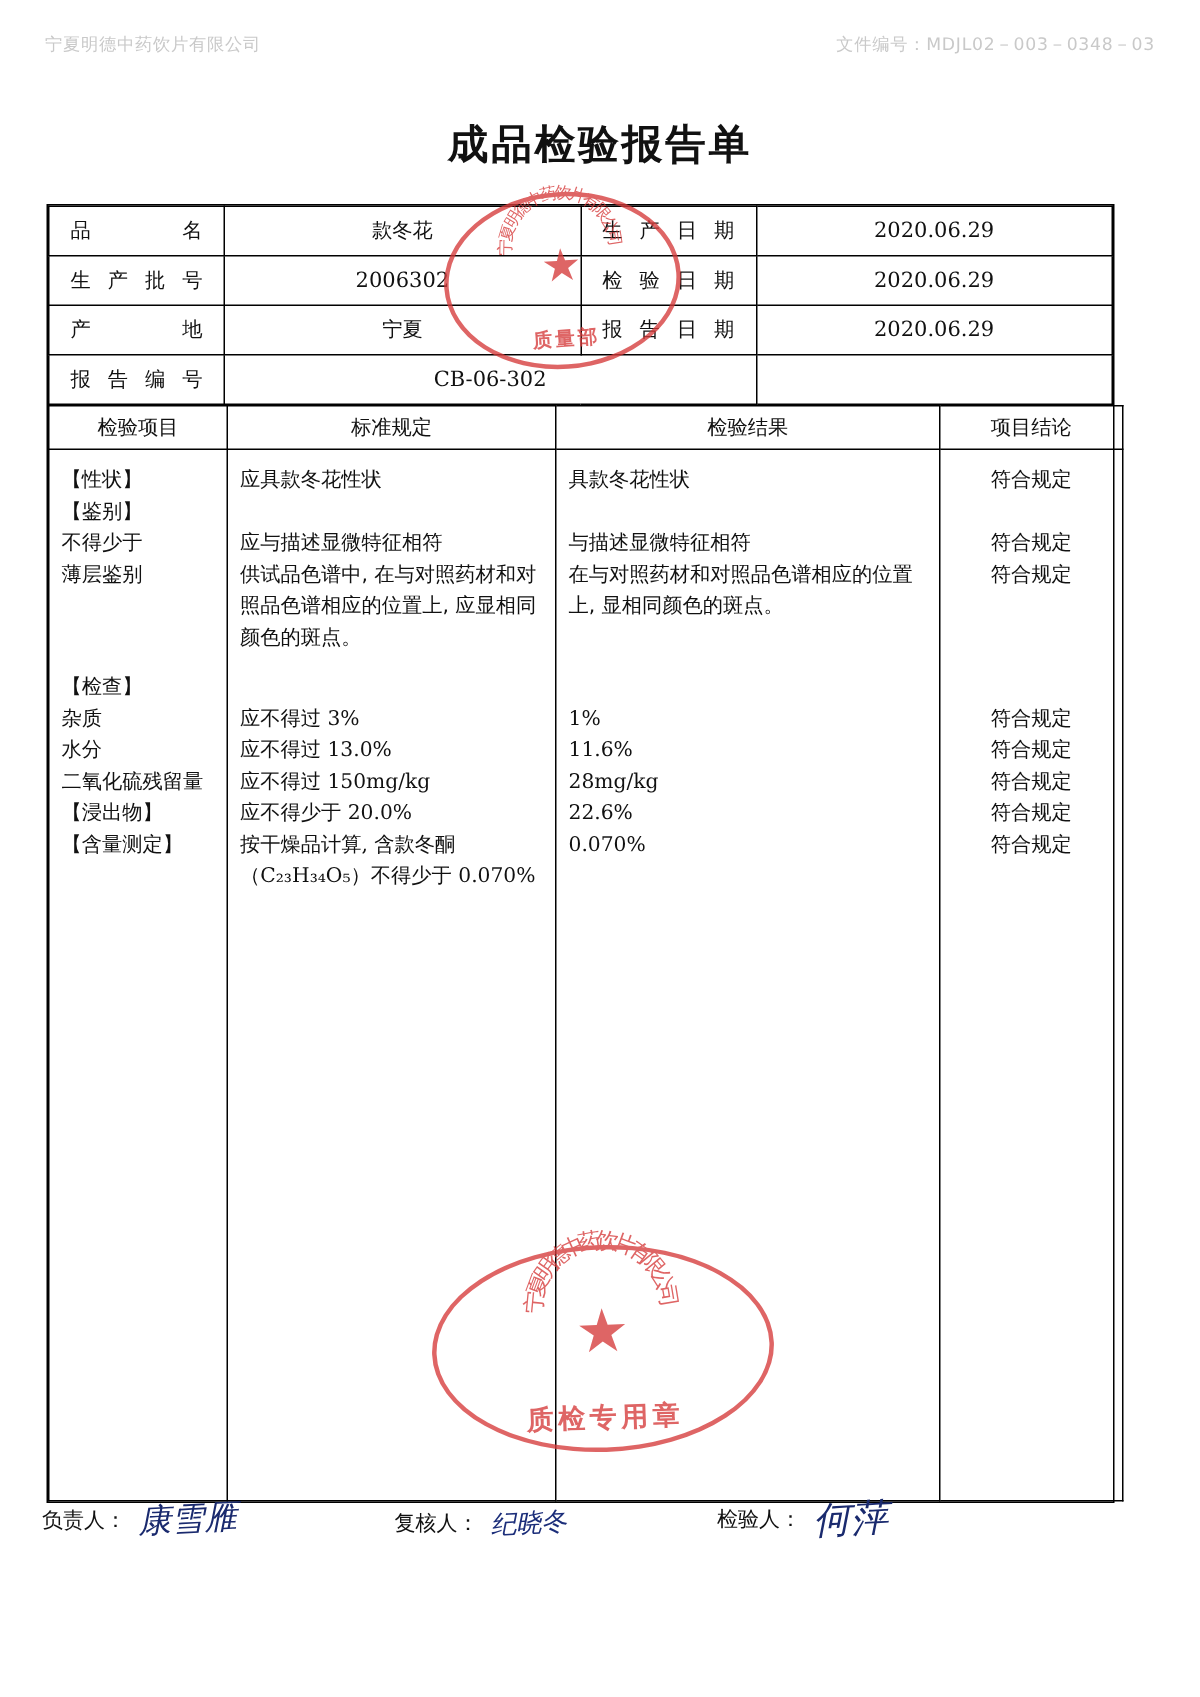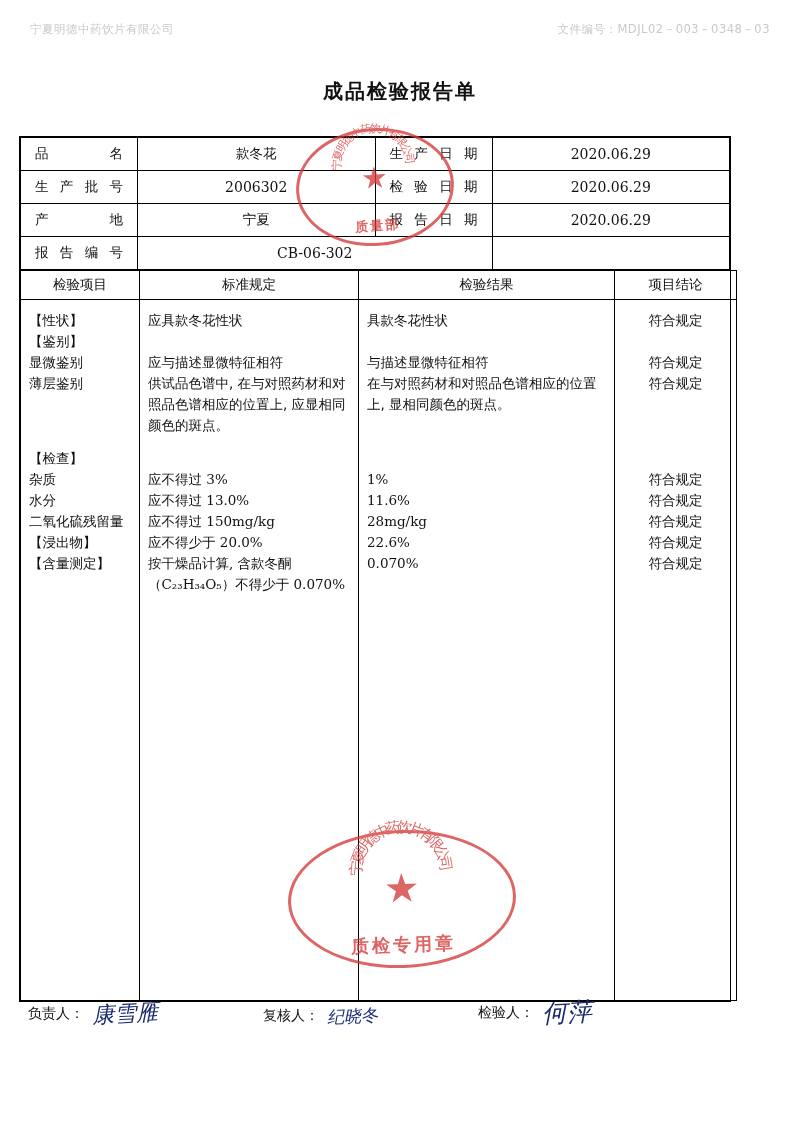--- a/index.html
+++ b/index.html
@@ -30,28 +30,28 @@
     white-space: nowrap;
   }
 
   .doc-title {
     position: absolute;
     top: 78px;
     left: 0;
     width: 100%;
     text-align: center;
     font-family: "DejaVu Serif", "Liberation Serif", serif;
-    font-size: 20px;
+    font-size: 27px;
     font-weight: bold;
     letter-spacing: 2px;
   }
 
   .sheet {
     position: absolute;
-    left: 19px;
+    left: 31px;
     top: 136px;
     width: 712px;
     border: 1px solid #000;
     box-sizing: border-box;
   }
 
   table.meta {
     width: 100%;
     border-collapse: collapse;
     table-layout: fixed;
@@ -258,21 +258,21 @@
       <th class="col-std">标准规定</th>
       <th class="col-res">检验结果</th>
       <th class="col-conc">项目结论</th>
     </tr>
     <tr>
 
       <td>
         <div class="body-cell">
           <div class="row-line">【性状】</div>
           <div class="row-line">【鉴别】</div>
-          <div class="row-line">显微鉴别</div>
+          <div class="row-line">不得少于</div>
           <div class="row-line">薄层鉴别</div>
           <div class="row-line"></div>
           <div class="row-line"></div>
           <div class="blank"></div>
           <div class="row-line">【检查】</div>
           <div class="row-line">杂质</div>
           <div class="row-line">水分</div>
           <div class="row-line">二氧化硫残留量</div>
           <div class="row-line">【浸出物】</div>
           <div class="row-line">【含量测定】</div>

